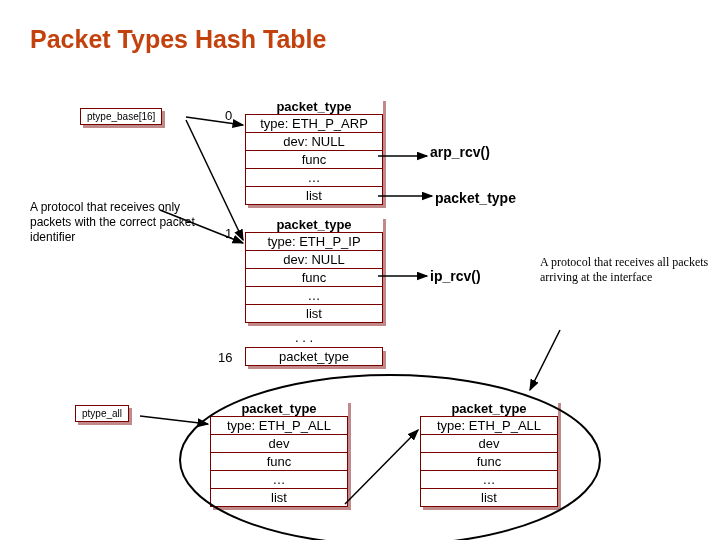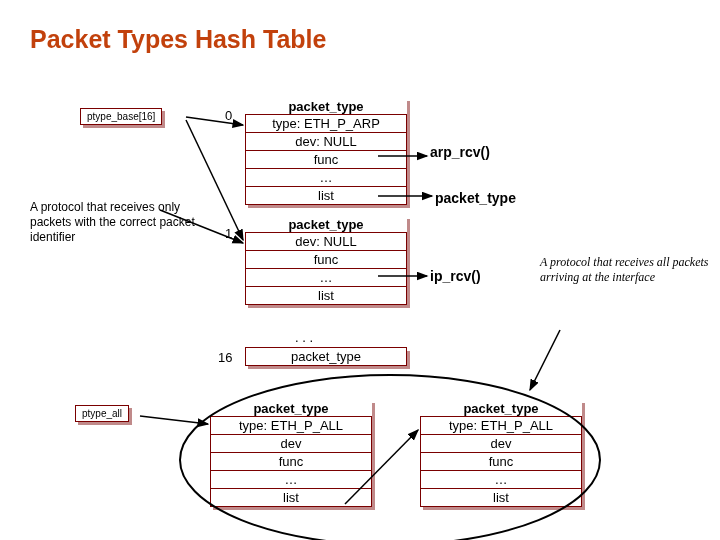--- a/index.html
+++ b/index.html
@@ -36,21 +36,21 @@
     font-weight: bold;
     font-size: 13px;
     text-align: center;
     padding: 1px 4px;
   }
   .struct .cell {
     border: 1px solid #7a0000;
     background: #fff;
     font-size: 13px;
     text-align: center;
-    padding: 1px 20px;
+    padding: 1px 8px;
     margin-top: -1px;
     min-width: 120px;
   }
   .note {
     position: absolute;
     font-size: 12px;
     line-height: 1.25;
   }
   .label {
     position: absolute;
@@ -85,20 +85,21 @@
   <div class="struct-title">packet_type</div>
   <div class="cell">type: ETH_P_ARP</div>
   <div class="cell">dev: NULL</div>
   <div class="cell">func</div>
   <div class="cell">…</div>
   <div class="cell">list</div>
 </div>
 
 <div class="struct" style="left:245px; top:216px;">
   <div class="struct-title">packet_type</div>
+  <div class="cell">type: ETH_P_IP</div>
   <div class="cell">dev: NULL</div>
   <div class="cell">func</div>
   <div class="cell">…</div>
   <div class="cell">list</div>
 </div>
 
 <div class="idx" style="left:295px; top:330px;">. . .</div>
 
 <div class="struct" style="left:245px; top:348px;">
   <div class="cell">packet_type</div>
@@ -121,21 +122,21 @@
   <div class="cell">…</div>
   <div class="cell">list</div>
 </div>
 
 <div class="label" style="left:430px; top:144px;">arp_rcv()</div>
 <div class="label" style="left:430px; top:268px;">ip_rcv()</div>
 
 <div class="label" style="left:435px; top:190px;">packet_type</div>
 
 <div class="note" style="left:30px; top:200px; width:185px;">A protocol that receives only packets with the correct packet identifier</div>
-<div class="note" style="left:540px; top:255px; width:175px; font-family: 'Times New Roman', serif; font-style: italic;">A protocol that receives all packets arriving at the interface</div>
+<div class="note" style="left:540px; top:255px; width:175px; font-family: 'Times New Roman', serif;">A protocol that receives all packets arriving at the interface</div>
 
 <svg class="arrows">
   <defs>
     <marker id="arrowhead" markerWidth="8" markerHeight="8" refX="7" refY="3" orient="auto">
       <polygon points="0 0, 8 3, 0 6" fill="#000"></polygon>
     </marker>
   </defs>
 
   <line x1="186" y1="117" x2="243" y2="125" stroke="#000" stroke-width="1.5" marker-end="url(#arrowhead)"></line>
 

